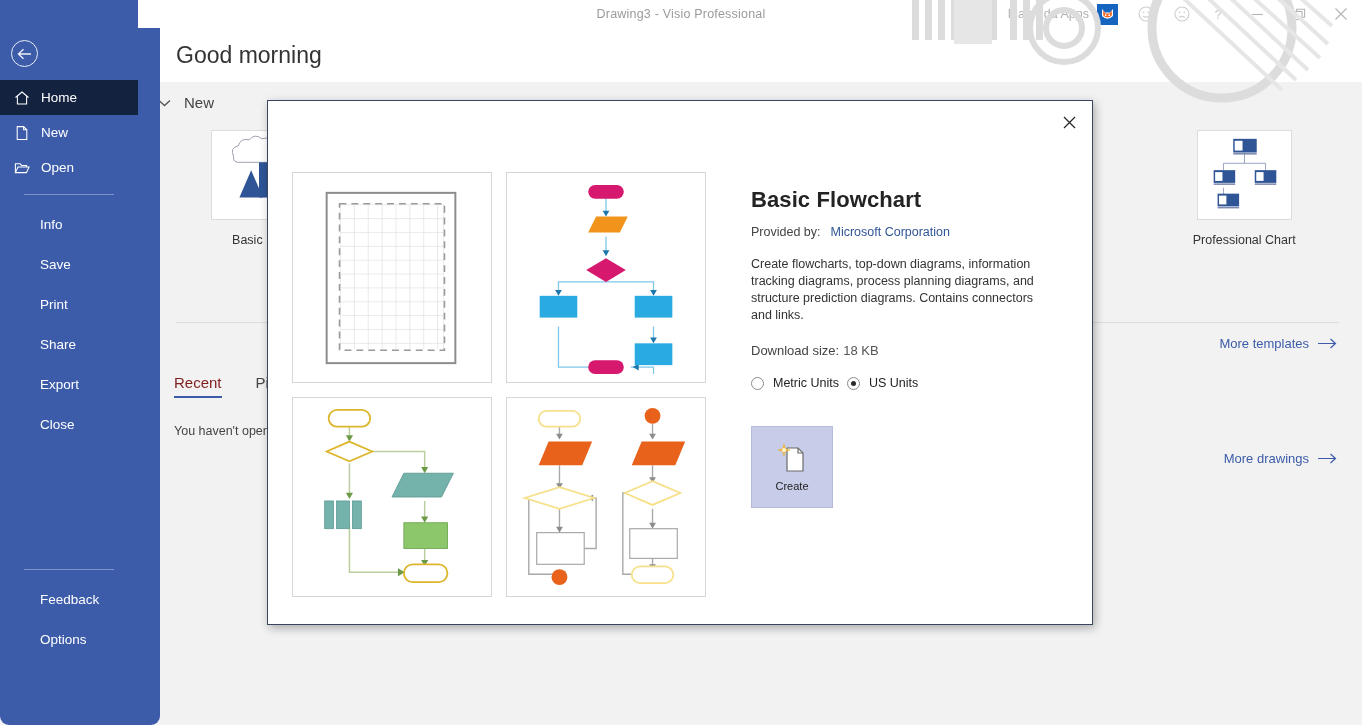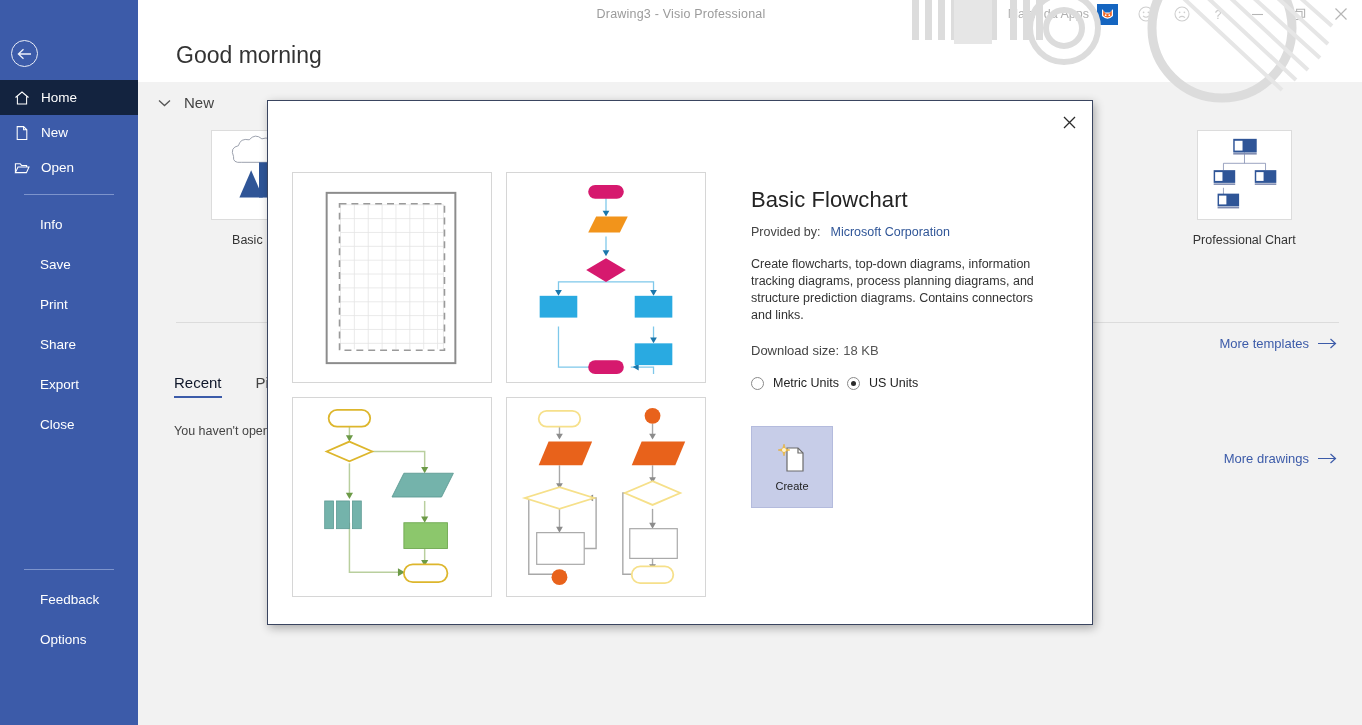--- a/index.html
+++ b/index.html
@@ -45,22 +45,22 @@
   .tb-icon svg { display: block; }
 
   
   .watermark {
     position: absolute; right: 0; top: -60px; width: 470px; height: 175px;
     pointer-events: none; z-index: 5; opacity: 1;
   }
 
   
   .sidebar {
-    position: absolute; left: 0; top: 0; width: 138px; height: 725px;
-    background: #3c5ba9; z-index: 3;
+    position: absolute; left: 0; top: 0; width: 160px; height: 725px;
+    background: #3c5ba9; z-index: 3; border-radius: 9px;
   }
   .back-btn {
     position: absolute; left: 11px; top: 40px; width: 27px; height: 27px;
     border: 1.6px solid #e9edf7; border-radius: 50%;
     display: flex; align-items: center; justify-content: center;
     cursor: pointer;
   }
   .nav-list { position: absolute; left: 0; top: 80px; width: 138px; }
   .nav-item {
     height: 35px; display: flex; align-items: center;
@@ -122,21 +122,21 @@
   .more-templates { top: 254px; }
   .more-drawings { top: 369px; }
   .arrow-ic { width: 20px; height: 11px; display: block; }
 
   .recent-tabs {
     position: absolute; left: 36px; top: 292px;
     display: flex; gap: 34px; align-items: flex-end;
   }
   .rtab { font-size: 15px; color: #444; cursor: pointer; position: relative;
           padding-bottom: 7px; }
-  .rtab.active { color: #0f172a; }
+  .rtab.active { color: #7f1d1d; }
   .rtab.active::after {
     content: ""; position: absolute; left: 0; bottom: 0;
     width: 100%; height: 2.5px; background: #3c5ba9;
   }
   .empty-note {
     position: absolute; left: 36px; top: 342px;
     font-size: 12.5px; color: #444;
   }
 
   
@@ -159,21 +159,21 @@
   }
   .preview-cell {
     background: #ffffff; border: 1px solid #d6d6d6;
     position: relative; overflow: hidden;
   }
   .preview-cell svg { display: block; width: 100%; height: 100%; }
 
   .detail {
     position: absolute; left: 483px; top: 86px; width: 300px;
   }
-  .d-title { font-size: 22px; color: #232323; font-weight: normal;
+  .d-title { font-size: 22px; color: #232323; font-weight: bold;
              letter-spacing: .1px; }
   .d-prov { margin-top: 12px; font-size: 12.5px; color: #444;
             display: flex; gap: 10px; align-items: baseline; }
   .d-prov-name { color: #2f5597; }
   .d-desc { margin-top: 17px; font-size: 12.5px; color: #333;
             line-height: 17px; width: 292px; }
   .d-size { margin-top: 19px; font-size: 13px; color: #444;
             display: flex; gap: 4px; }
   .d-size-val { color: #555; }
   .radios { margin-top: 18px; display: flex; flex-direction: row; gap: 8px; }

